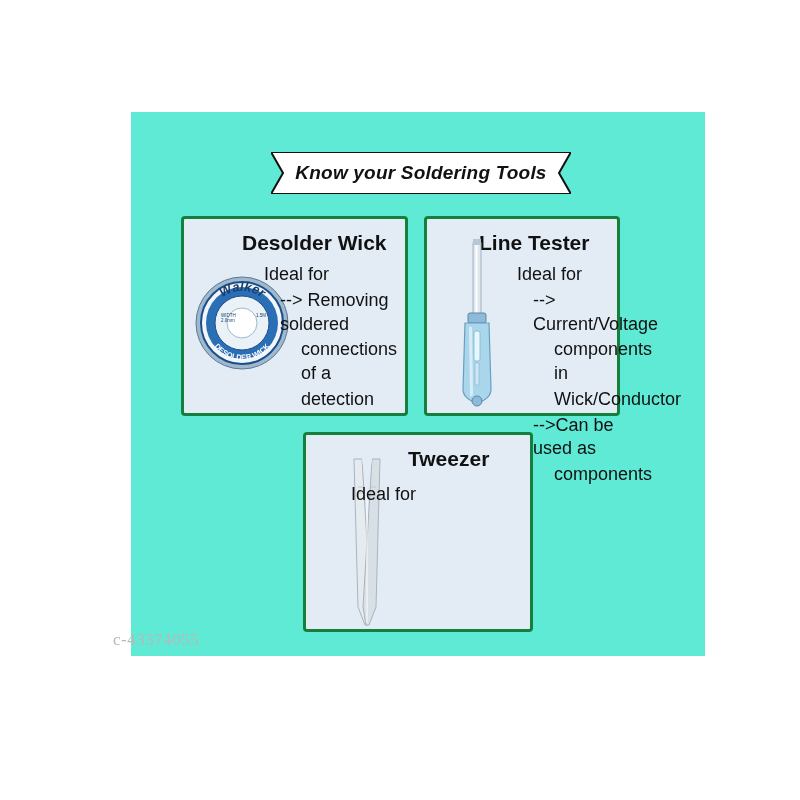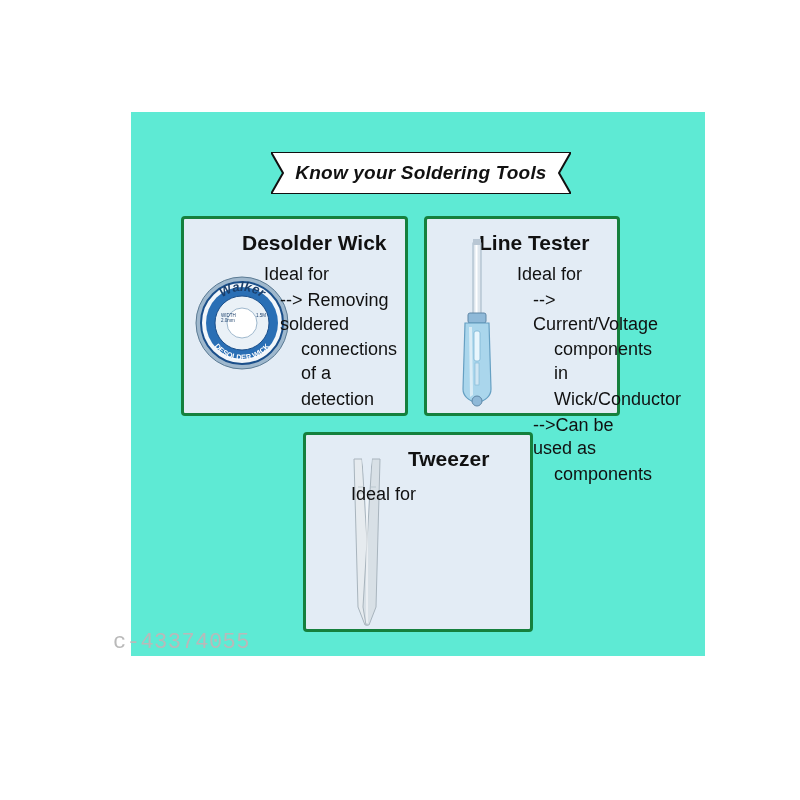--- a/index.html
+++ b/index.html
@@ -115,23 +115,23 @@
     left: 28px;
     top: 22px;
     width: 66px;
     height: 172px;
   }
 
   #watermark {
     position: absolute;
     left: 113px;
     top: 630px;
-    font-size: 22px;
+    font-size: 17px;
     color: #b9b9b9;
-    font-family: Liberation Mono, monospace;
+    font-family: Liberation Serif, serif;
     letter-spacing: 0.5px;
   }
 </style>
 </head>
 <body>
 
 <div id="poster">
 
   <div id="banner">
     <svg width="300" height="42" viewBox="0 0 300 42">

